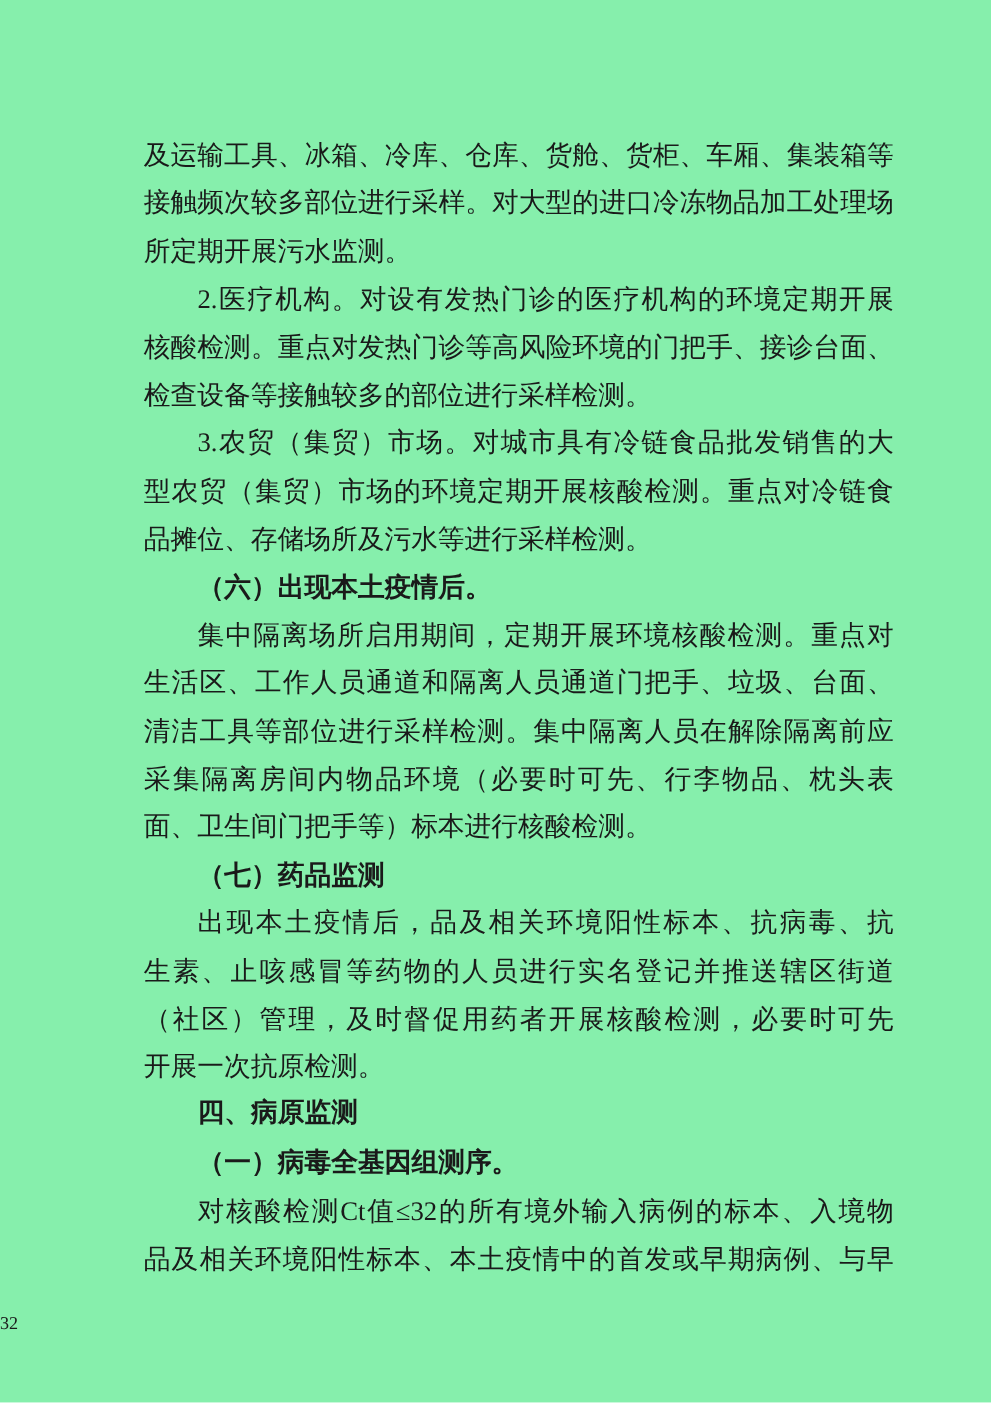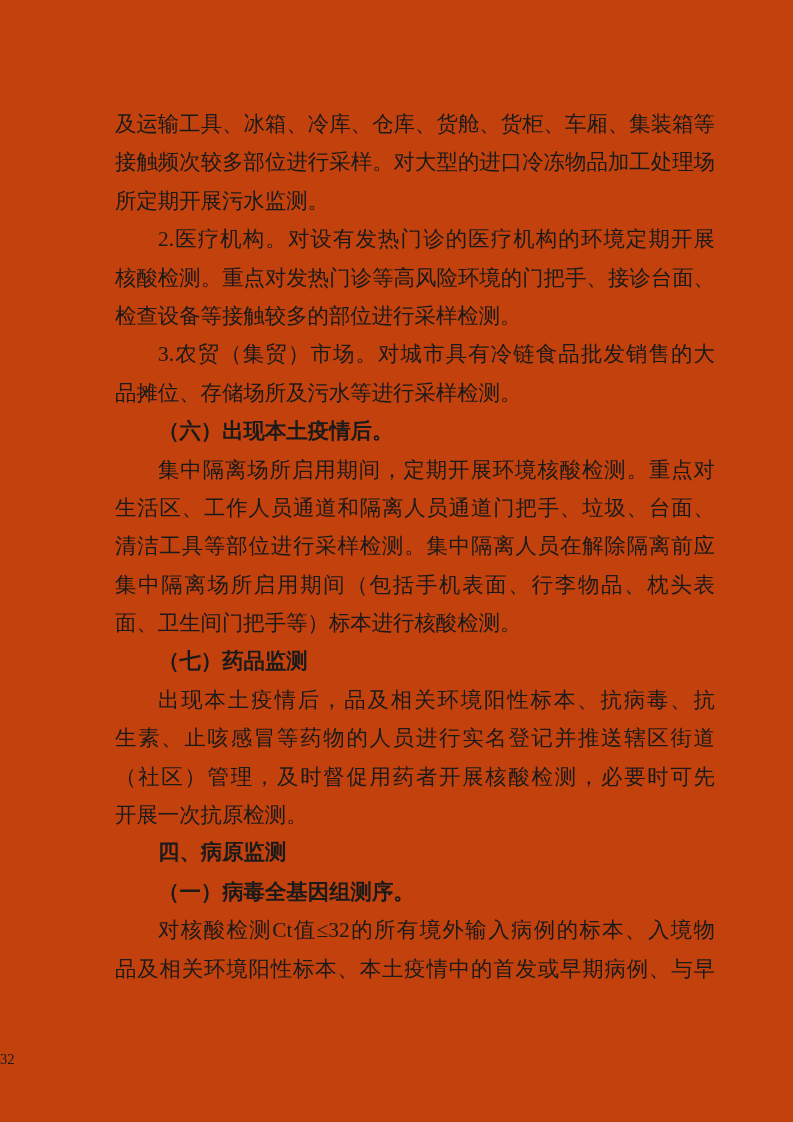--- a/index.html
+++ b/index.html
@@ -4,21 +4,21 @@
 <style>
   html, body {
     margin: 0;
     padding: 0;
     background: #ffffff;
   }
   .page {
     position: relative;
     width: 793px;
     height: 1122px;
-    background: #c2410c;
+    background: #86efac;
     overflow: hidden;
     font-family: "Liberation Serif", serif;
     color: #1a1a1a;
   }
   .text-block {
     position: absolute;
     left: 115px;
     top: 105px;
     width: 600px;
   }
@@ -64,26 +64,27 @@
 
 <div class="page">
   <div class="text-block">
     <div class="line full">及运输工具、冰箱、冷库、仓库、货舱、货柜、车厢、集装箱等</div>
     <div class="line full">接触频次较多部位进行采样。对大型的进口冷冻物品加工处理场</div>
     <div class="line short">所定期开展污水监测。</div>
     <div class="line full indent">2.医疗机构。对设有发热门诊的医疗机构的环境定期开展</div>
     <div class="line full">核酸检测。重点对发热门诊等高风险环境的门把手、接诊台面、</div>
     <div class="line short">检查设备等接触较多的部位进行采样检测。</div>
     <div class="line full indent">3.农贸（集贸）市场。对城市具有冷链食品批发销售的大</div>
+    <div class="line full">型农贸（集贸）市场的环境定期开展核酸检测。重点对冷链食</div>
     <div class="line short">品摊位、存储场所及污水等进行采样检测。</div>
     <div class="line short indent h-kai">（六）出现本土疫情后。</div>
     <div class="line full indent">集中隔离场所启用期间，定期开展环境核酸检测。重点对</div>
     <div class="line full">生活区、工作人员通道和隔离人员通道门把手、垃圾、台面、</div>
     <div class="line full">清洁工具等部位进行采样检测。集中隔离人员在解除隔离前应</div>
-    <div class="line full">集中隔离场所启用期间（包括手机表面、行李物品、枕头表</div>
+    <div class="line full">采集隔离房间内物品环境（必要时可先、行李物品、枕头表</div>
     <div class="line short">面、卫生间门把手等）标本进行核酸检测。</div>
     <div class="line short indent h-kai">（七）药品监测</div>
     <div class="line full indent">出现本土疫情后，品及相关环境阳性标本、抗病毒、抗</div>
     <div class="line full">生素、止咳感冒等药物的人员进行实名登记并推送辖区街道</div>
     <div class="line full">（社区）管理，及时督促用药者开展核酸检测，必要时可先</div>
     <div class="line short">开展一次抗原检测。</div>
     <div class="line short indent h-hei">四、病原监测</div>
     <div class="line short indent h-kai">（一）病毒全基因组测序。</div>
     <div class="line full indent">对核酸检测Ct值≤32的所有境外输入病例的标本、入境物</div>
     <div class="line full">品及相关环境阳性标本、本土疫情中的首发或早期病例、与早</div>

